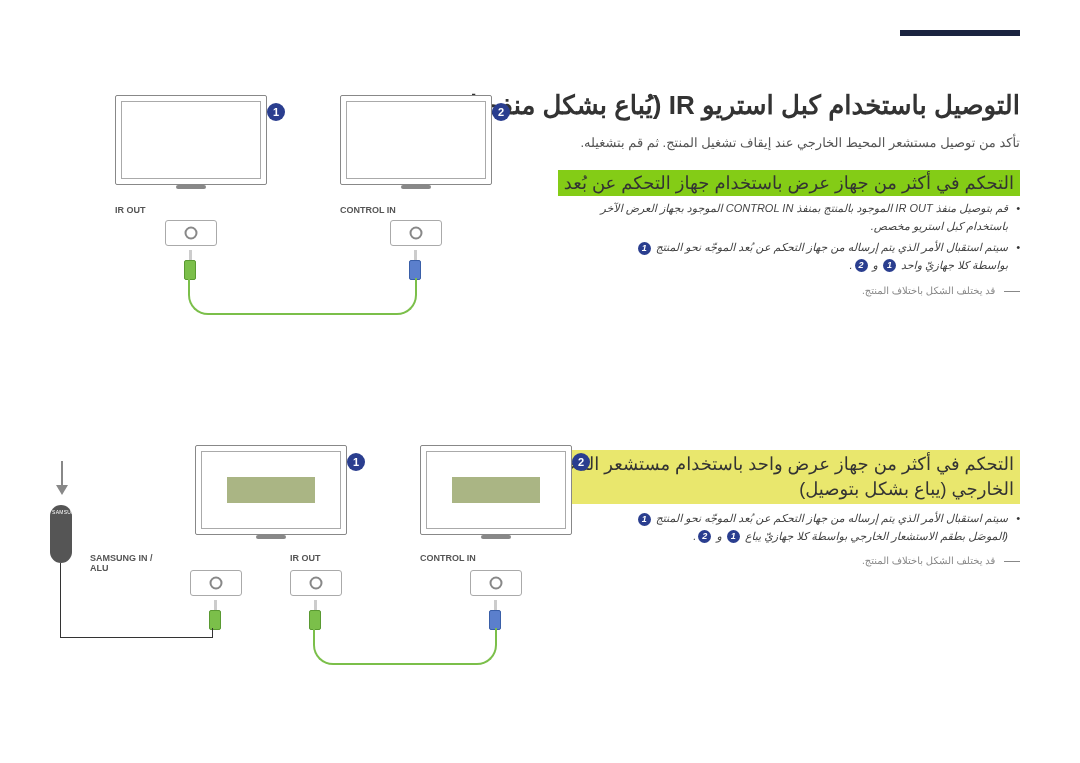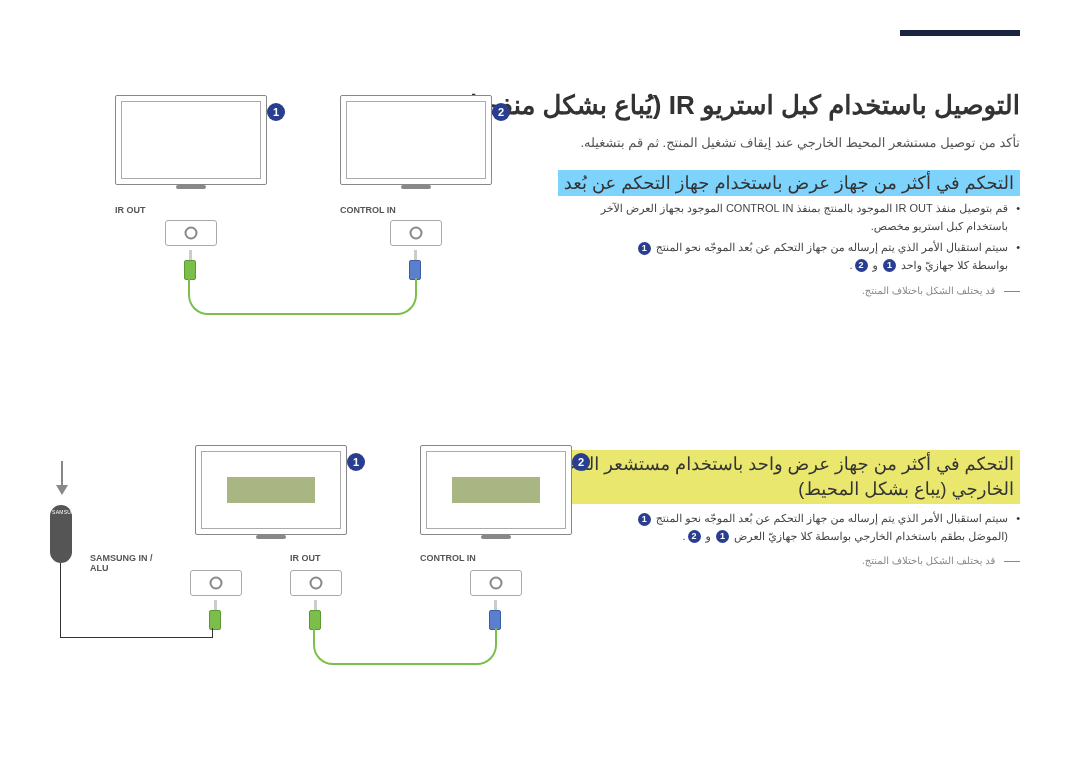--- a/index.html
+++ b/index.html
@@ -35,36 +35,37 @@
     right: 60px;
     font-size: 13px;
     color: #555;
   }
   .section-header1 {
     position: absolute;
     top: 170px;
     right: 60px;
     font-size: 18px;
     color: #333;
-    background: #7dd3fc;
+    background: #84cc16;
     padding: 2px 6px;
   }
   .bullet-list1 {
     position: absolute;
     top: 200px;
     right: 60px;
     width: 420px;
     font-size: 11px;
     color: #444;
     line-height: 1.6;
   }
   .bullet-item {
     position: relative;
     padding-right: 12px;
     margin-bottom: 4px;
+    font-style: italic;
   }
   .bullet-item::before {
     content: "•";
     position: absolute;
     right: 0;
     color: #333;
   }
   .note {
     position: absolute;
     top: 285px;
@@ -282,28 +283,28 @@
   </div>
 </div>
 
 <div class="note">
   <span class="note-dash"></span>
   <span>قد يختلف الشكل باختلاف المنتج.</span>
 </div>
 
 <div class="section-header2">
   <div>التحكم في أكثر من جهاز عرض واحد باستخدام مستشعر المحيط</div>
-  <div>الخارجي (يباع بشكل المحيط)</div>
+  <div>الخارجي (يباع بشكل بتوصيل)</div>
 </div>
 
 <div class="bullet-list2">
   <div class="bullet-item">
     <span>سيتم استقبال الأمر الذي يتم إرساله من جهاز التحكم عن بُعد الموجّه نحو المنتج</span>
     <span class="inline-badge">1</span>
-    <span>(الموصَل بطقم باستخدام الخارجي بواسطة كلا جهازيّ العرض</span>
+    <span>(الموصَل بطقم الاستشعار الخارجي بواسطة كلا جهازيّ يباع</span>
     <span class="inline-badge">1</span>
     <span>و</span>
     <span class="inline-badge">2</span>.
   </div>
 </div>
 
 <div class="note2">
   <span class="note-dash"></span>
   <span>قد يختلف الشكل باختلاف المنتج.</span>
 </div>

